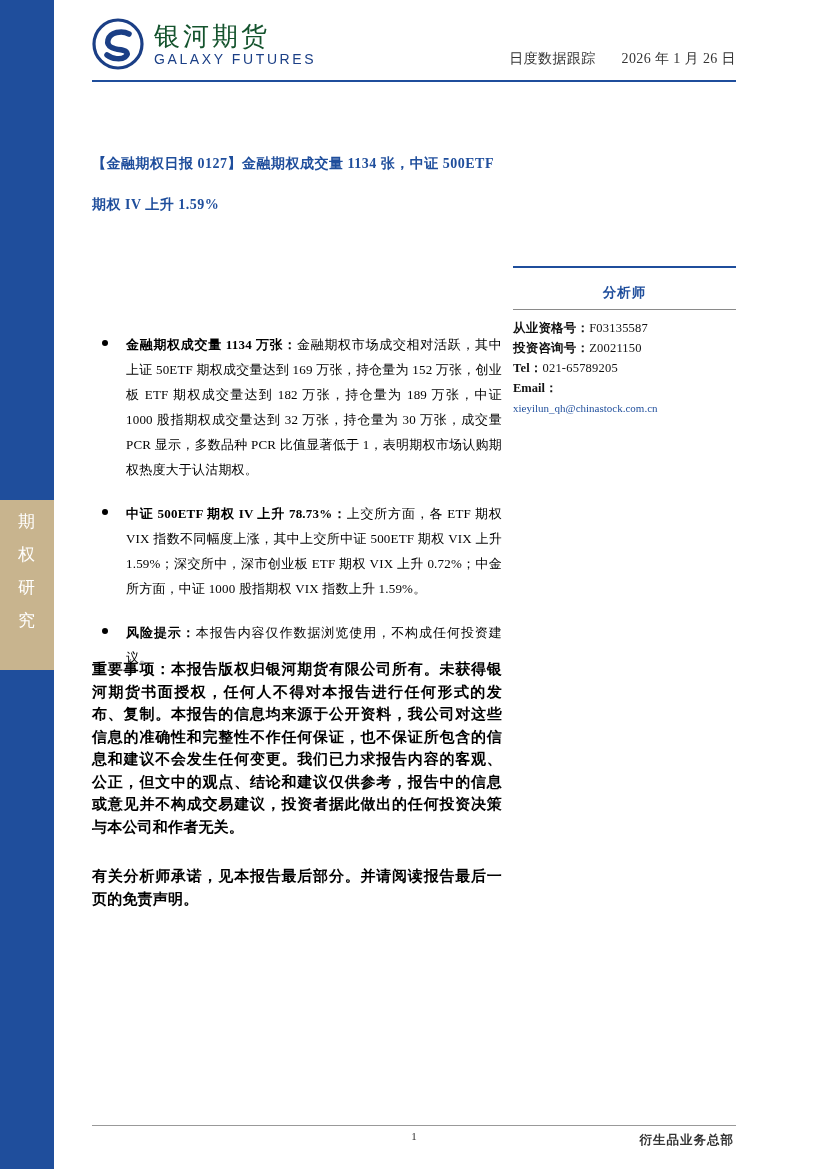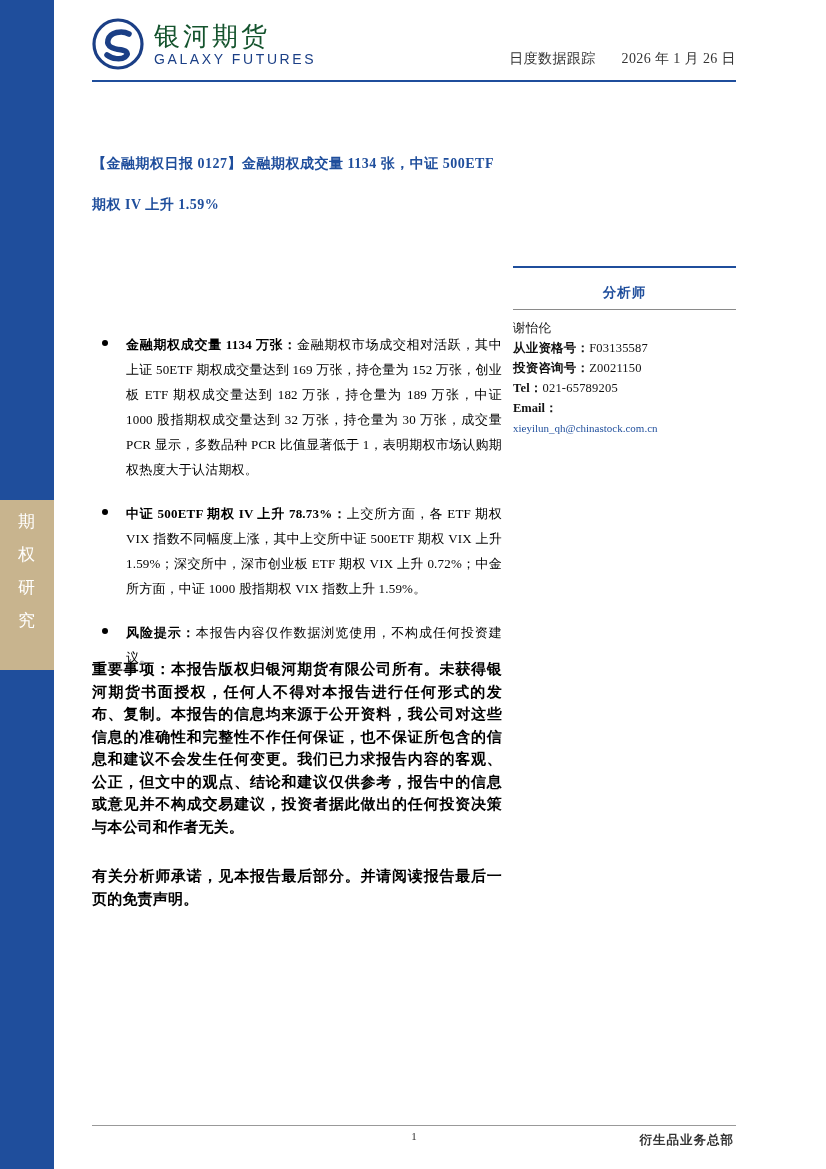--- a/index.html
+++ b/index.html
@@ -297,21 +297,20 @@
   </div>
 </div>
 <div class="header-rule"></div>
 
 <div class="title">【金融期权日报 0127】金融期权成交量 1134 张，中证 500ETF 期权 IV 上升 1.59%</div>
 <div class="title-rule"></div>
 
 <div class="analyst">
   <div class="analyst-heading">分析师</div>
   <div class="analyst-rule"></div>
-  <div class="analyst-line">谢怡伦</div>
   <div class="analyst-line">
     <b>从业资格号：</b><span>F03135587</span>
   </div>
   <div class="analyst-line">
     <b>投资咨询号：</b><span>Z0021150</span>
   </div>
   <div class="analyst-line">
     <b>Tel：</b><span>021-65789205</span>
   </div>
   <div class="analyst-email-label">Email：</div>

